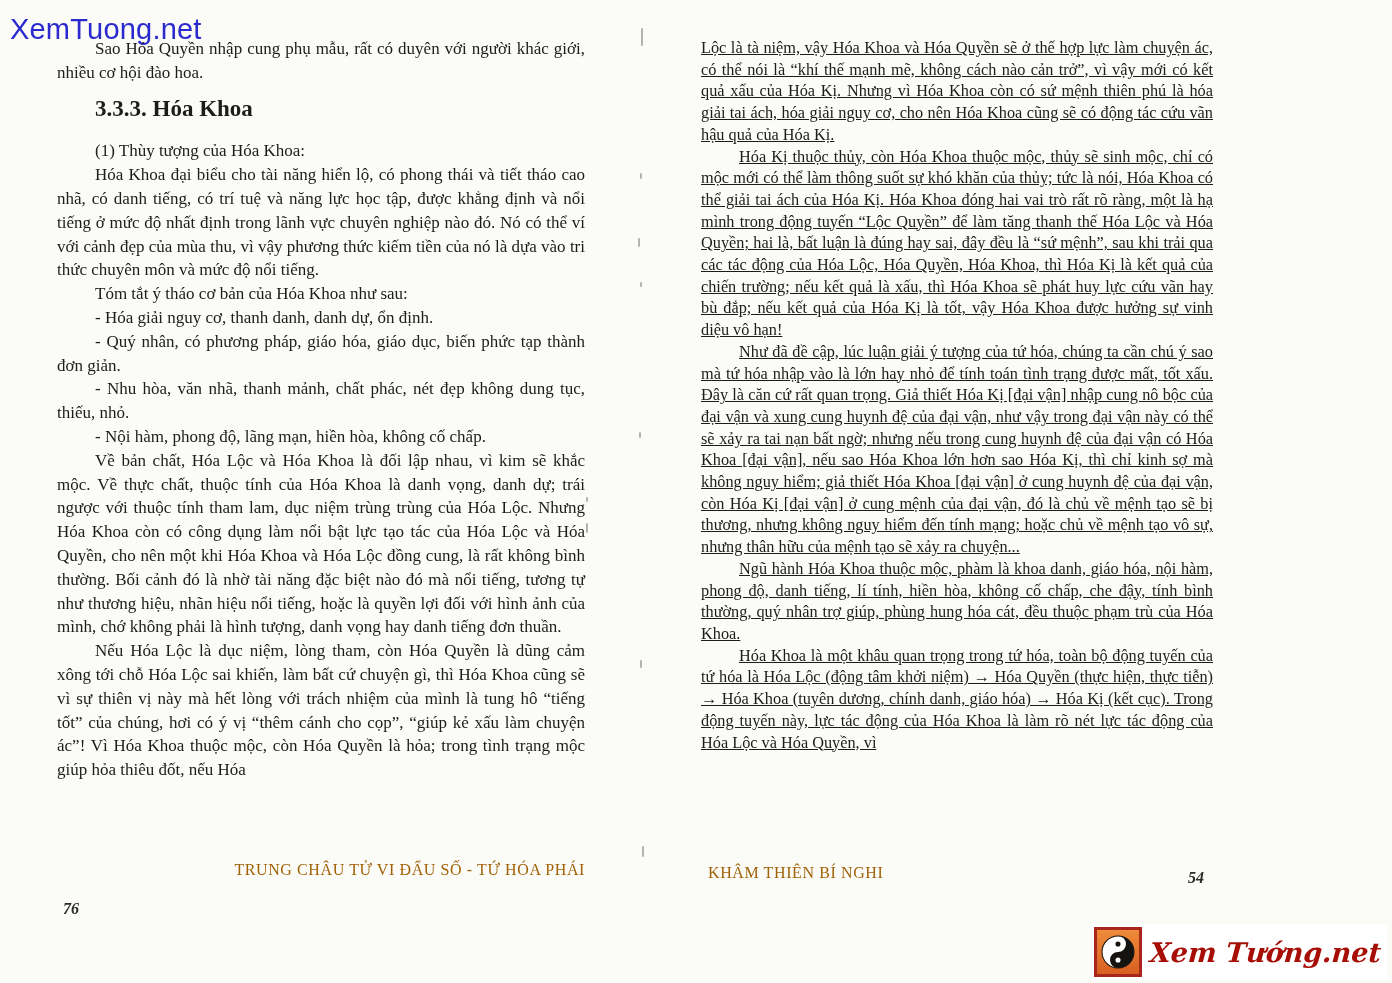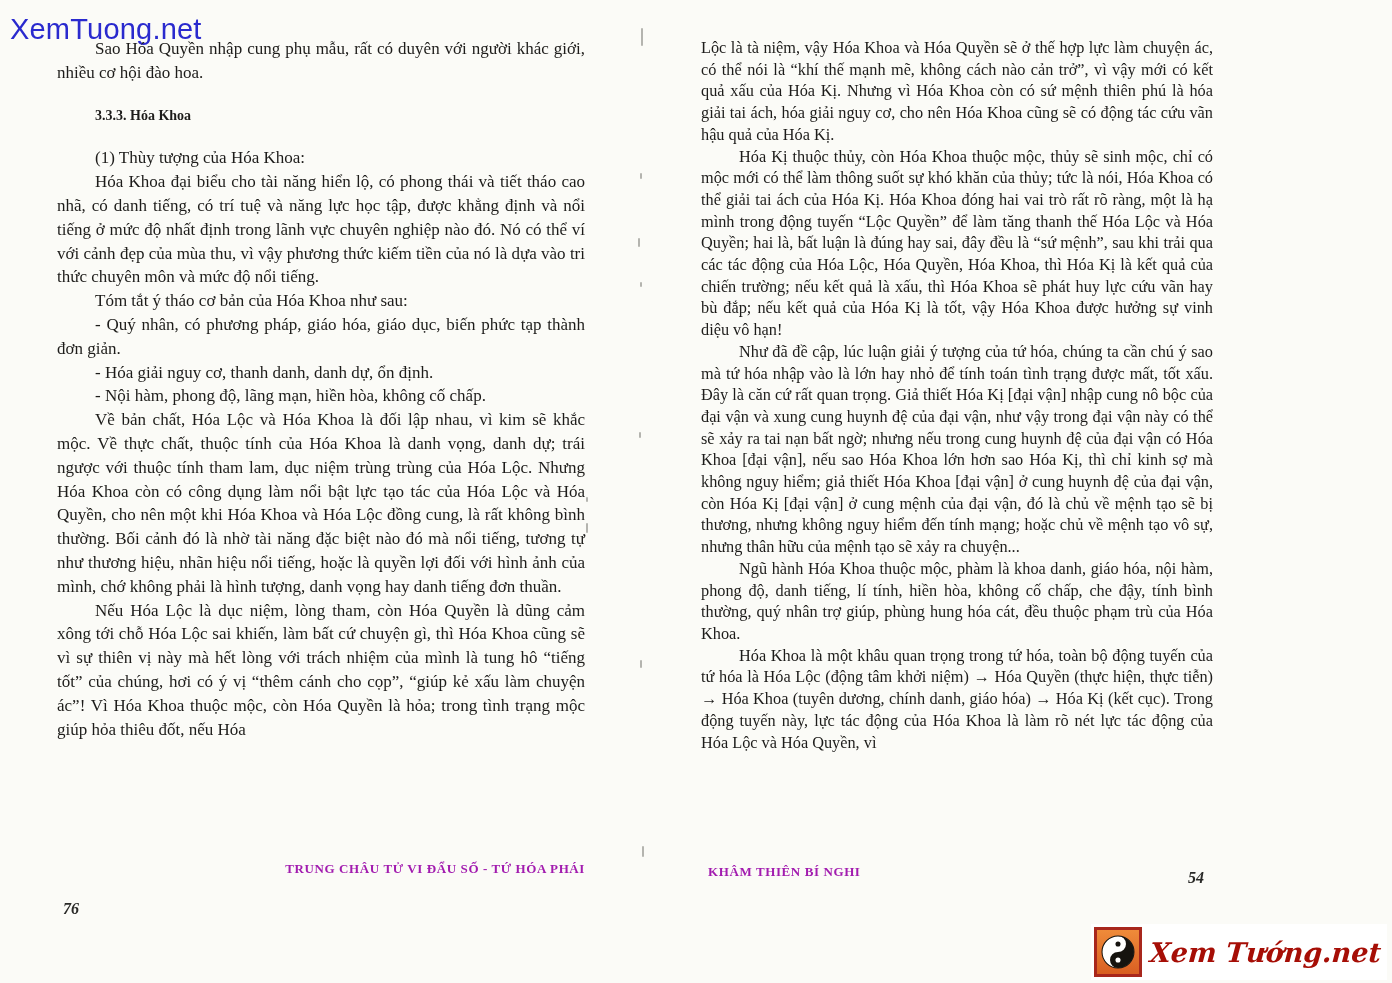--- a/index.html
+++ b/index.html
@@ -9,28 +9,28 @@
     font-family:"Liberation Serif","DejaVu Serif",serif;
     color:#1d1c1a;
   }
   .watermark{
     position:absolute;left:10px;top:13px;
     font-family:"Liberation Sans","DejaVu Sans",sans-serif;
     font-size:29px;font-weight:400;color:#2a2ace;letter-spacing:0.2px;
   }
   .page-col{position:absolute;top:37px;text-align:justify;}
   .left-col{left:57px;width:528px;font-size:17px;line-height:23.8px;}
-  .right-col{left:701px;width:512px;font-size:16.3px;line-height:21.7px;}
+  .right-col{left:701px;width:512px;font-size:16.3px;line-height:21.7px;text-decoration:underline;}
   p.body{margin:0;text-indent:38px;}
   p.noindent{text-indent:0;}
-  p.heading{margin:19px 0 0 0;text-indent:38px;font-weight:bold;font-size:14px;}
+  p.heading{margin:12px 0 0 0;text-indent:38px;font-weight:bold;font-size:23px;}
   p.subheading{margin:19px 0 0 0;text-indent:38px;font-weight:normal;}
   .footer{position:absolute;font-size:14px;}
   .pgnum{font-style:italic;font-size:16px;font-weight:bold;color:#2a2a28;}
-  .runtitle{font-weight:bold;font-size:13px;letter-spacing:0.6px;color:#a21caf;}
+  .runtitle{font-weight:normal;font-size:16px;letter-spacing:0.6px;color:#a16207;}
   .footer-left-num{left:63px;top:860px;margin-top:40px;}
   .footer-left-title{left:57px;top:861px;width:528px;text-align:right;}
   .footer-right-title{left:708px;top:864px;}
   .footer-right-num{left:1188px;top:869px;}
   .gutter-mark{position:absolute;width:2px;background:#8d8d89;opacity:0.65;border-radius:1px;}
   .logo{
     position:absolute;right:5px;bottom:3px;
     display:flex;align-items:center;gap:8px;
     background:#ffffff;padding:3px 6px 3px 3px;
   }
@@ -50,22 +50,23 @@
 <body>
 
 <div class="watermark">XemTuong.net</div>
 
 <div class="page-col left-col">
   <p class="body">Sao Hóa Quyền nhập cung phụ mẫu, rất có duyên với người khác giới, nhiều cơ hội đào hoa.</p>
   <p class="heading">3.3.3. Hóa Khoa</p>
   <p class="subheading">(1) Thùy tượng của Hóa Khoa:</p>
   <p class="body">Hóa Khoa đại biểu cho tài năng hiển lộ, có phong thái và tiết tháo cao nhã, có danh tiếng, có trí tuệ và năng lực học tập, được khẳng định và nổi tiếng ở mức độ nhất định trong lãnh vực chuyên nghiệp nào đó. Nó có thể ví với cảnh đẹp của mùa thu, vì vậy phương thức kiếm tiền của nó là dựa vào tri thức chuyên môn và mức độ nổi tiếng.</p>
   <p class="body">Tóm tắt ý tháo cơ bản của Hóa Khoa như sau:</p>
+  <p class="body">- Hóa giải nguy cơ, thanh danh, danh dự, ổn định.</p>
   <p class="body">- Quý nhân, có phương pháp, giáo hóa, giáo dục, biến phức tạp thành đơn giản.</p>
-  <p class="body">- Hóa giải nguy cơ, thanh danh, danh dự, ổn định.</p>
+  <p class="body">- Nhu hòa, văn nhã, thanh mảnh, chất phác, nét đẹp không dung tục, thiếu, nhỏ.</p>
   <p class="body">- Nội hàm, phong độ, lãng mạn, hiền hòa, không cố chấp.</p>
   <p class="body">Về bản chất, Hóa Lộc và Hóa Khoa là đối lập nhau, vì kim sẽ khắc mộc. Về thực chất, thuộc tính của Hóa Khoa là danh vọng, danh dự; trái ngược với thuộc tính tham lam, dục niệm trùng trùng của Hóa Lộc. Nhưng Hóa Khoa còn có công dụng làm nổi bật lực tạo tác của Hóa Lộc và Hóa Quyền, cho nên một khi Hóa Khoa và Hóa Lộc đồng cung, là rất không bình thường. Bối cảnh đó là nhờ tài năng đặc biệt nào đó mà nổi tiếng, tương tự như thương hiệu, nhãn hiệu nổi tiếng, hoặc là quyền lợi đối với hình ảnh của mình, chớ không phải là hình tượng, danh vọng hay danh tiếng đơn thuần.</p>
   <p class="body">Nếu Hóa Lộc là dục niệm, lòng tham, còn Hóa Quyền là dũng cảm xông tới chỗ Hóa Lộc sai khiến, làm bất cứ chuyện gì, thì Hóa Khoa cũng sẽ vì sự thiên vị này mà hết lòng với trách nhiệm của mình là tung hô “tiếng tốt” của chúng, hơi có ý vị “thêm cánh cho cọp”, “giúp kẻ xấu làm chuyện ác”! Vì Hóa Khoa thuộc mộc, còn Hóa Quyền là hỏa; trong tình trạng mộc giúp hỏa thiêu đốt, nếu Hóa</p>
 </div>
 
 <div class="page-col right-col">
   <p class="body noindent">Lộc là tà niệm, vậy Hóa Khoa và Hóa Quyền sẽ ở thế hợp lực làm chuyện ác, có thể nói là “khí thế mạnh mẽ, không cách nào cản trở”, vì vậy mới có kết quả xấu của Hóa Kị. Nhưng vì Hóa Khoa còn có sứ mệnh thiên phú là hóa giải tai ách, hóa giải nguy cơ, cho nên Hóa Khoa cũng sẽ có động tác cứu vãn hậu quả của Hóa Kị.</p>
   <p class="body">Hóa Kị thuộc thủy, còn Hóa Khoa thuộc mộc, thủy sẽ sinh mộc, chỉ có mộc mới có thể làm thông suốt sự khó khăn của thủy; tức là nói, Hóa Khoa có thể giải tai ách của Hóa Kị. Hóa Khoa đóng hai vai trò rất rõ ràng, một là hạ mình trong động tuyến “Lộc Quyền” để làm tăng thanh thế Hóa Lộc và Hóa Quyền; hai là, bất luận là đúng hay sai, đây đều là “sứ mệnh”, sau khi trải qua các tác động của Hóa Lộc, Hóa Quyền, Hóa Khoa, thì Hóa Kị là kết quả của chiến trường; nếu kết quả là xấu, thì Hóa Khoa sẽ phát huy lực cứu vãn hay bù đắp; nếu kết quả của Hóa Kị là tốt, vậy Hóa Khoa được hưởng sự vinh diệu vô hạn!</p>
   <p class="body">Như đã đề cập, lúc luận giải ý tượng của tứ hóa, chúng ta cần chú ý sao mà tứ hóa nhập vào là lớn hay nhỏ để tính toán tình trạng được mất, tốt xấu. Đây là căn cứ rất quan trọng. Giả thiết Hóa Kị [đại vận] nhập cung nô bộc của đại vận và xung cung huynh đệ của đại vận, như vậy trong đại vận này có thể sẽ xảy ra tai nạn bất ngờ; nhưng nếu trong cung huynh đệ của đại vận có Hóa Khoa [đại vận], nếu sao Hóa Khoa lớn hơn sao Hóa Kị, thì chỉ kinh sợ mà không nguy hiểm; giả thiết Hóa Khoa [đại vận] ở cung huynh đệ của đại vận, còn Hóa Kị [đại vận] ở cung mệnh của đại vận, đó là chủ về mệnh tạo sẽ bị thương, nhưng không nguy hiểm đến tính mạng; hoặc chủ về mệnh tạo vô sự, nhưng thân hữu của mệnh tạo sẽ xảy ra chuyện...</p>
   <p class="body">Ngũ hành Hóa Khoa thuộc mộc, phàm là khoa danh, giáo hóa, nội hàm, phong độ, danh tiếng, lí tính, hiền hòa, không cố chấp, che đậy, tính bình thường, quý nhân trợ giúp, phùng hung hóa cát, đều thuộc phạm trù của Hóa Khoa.</p>

